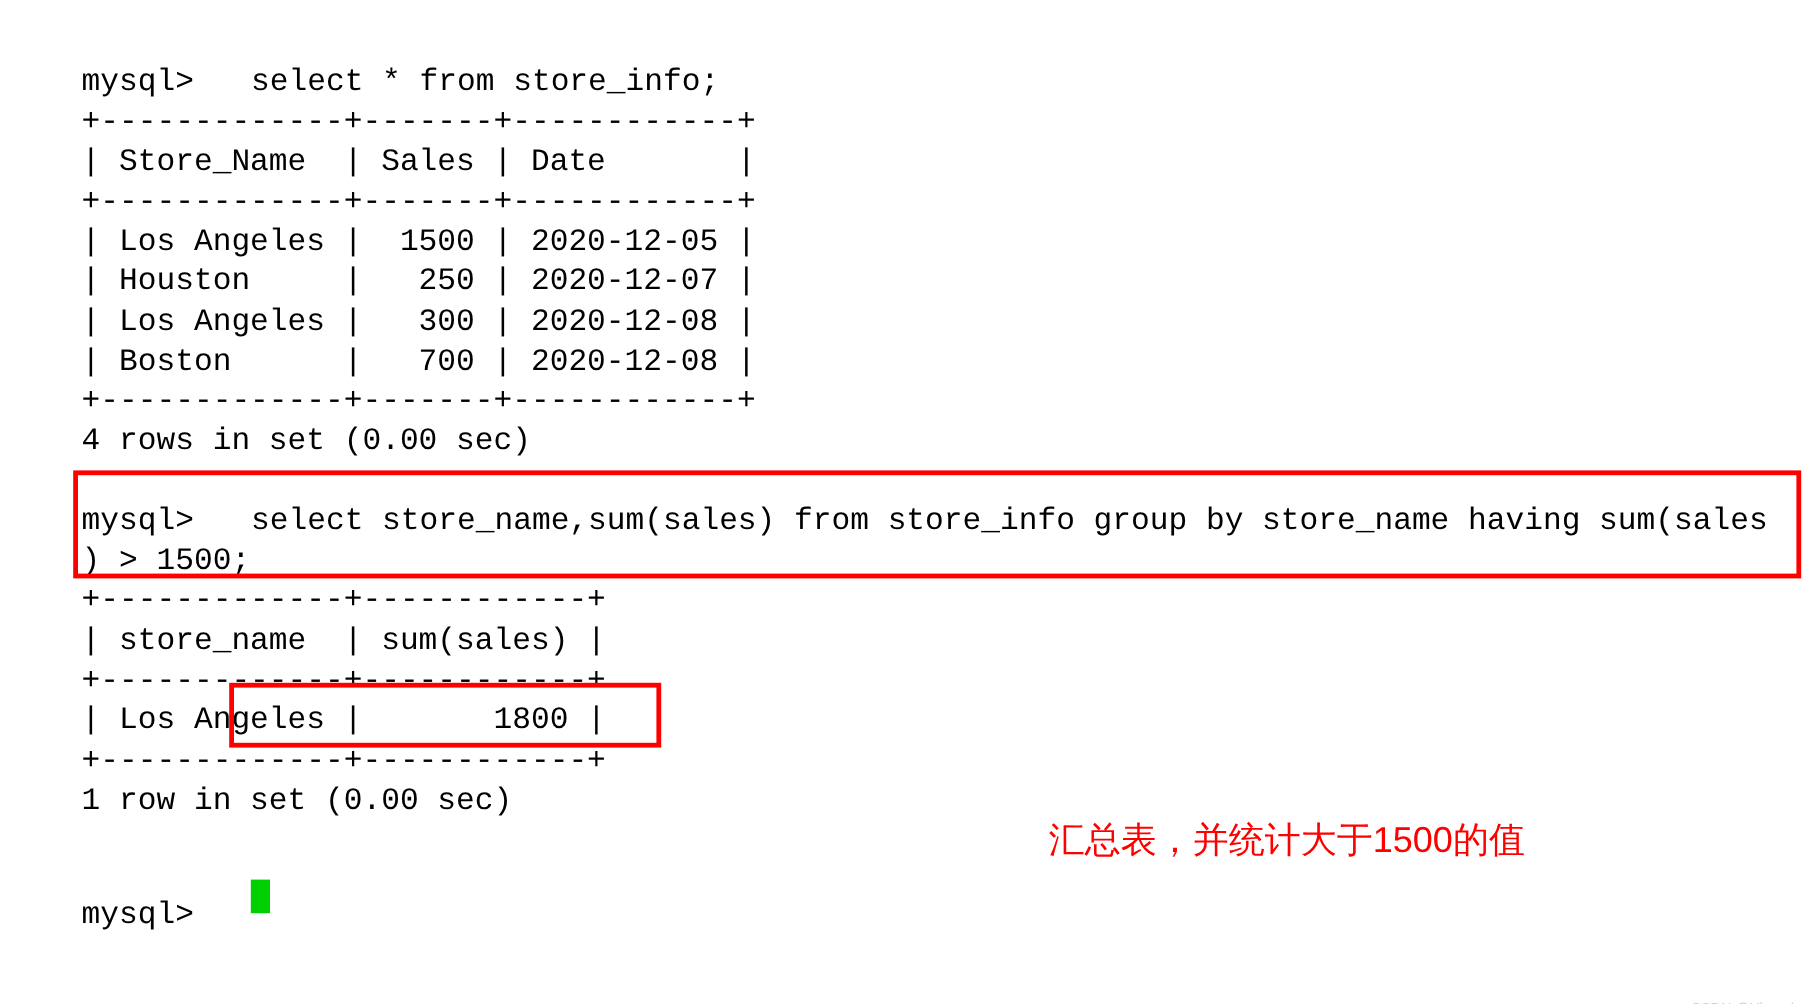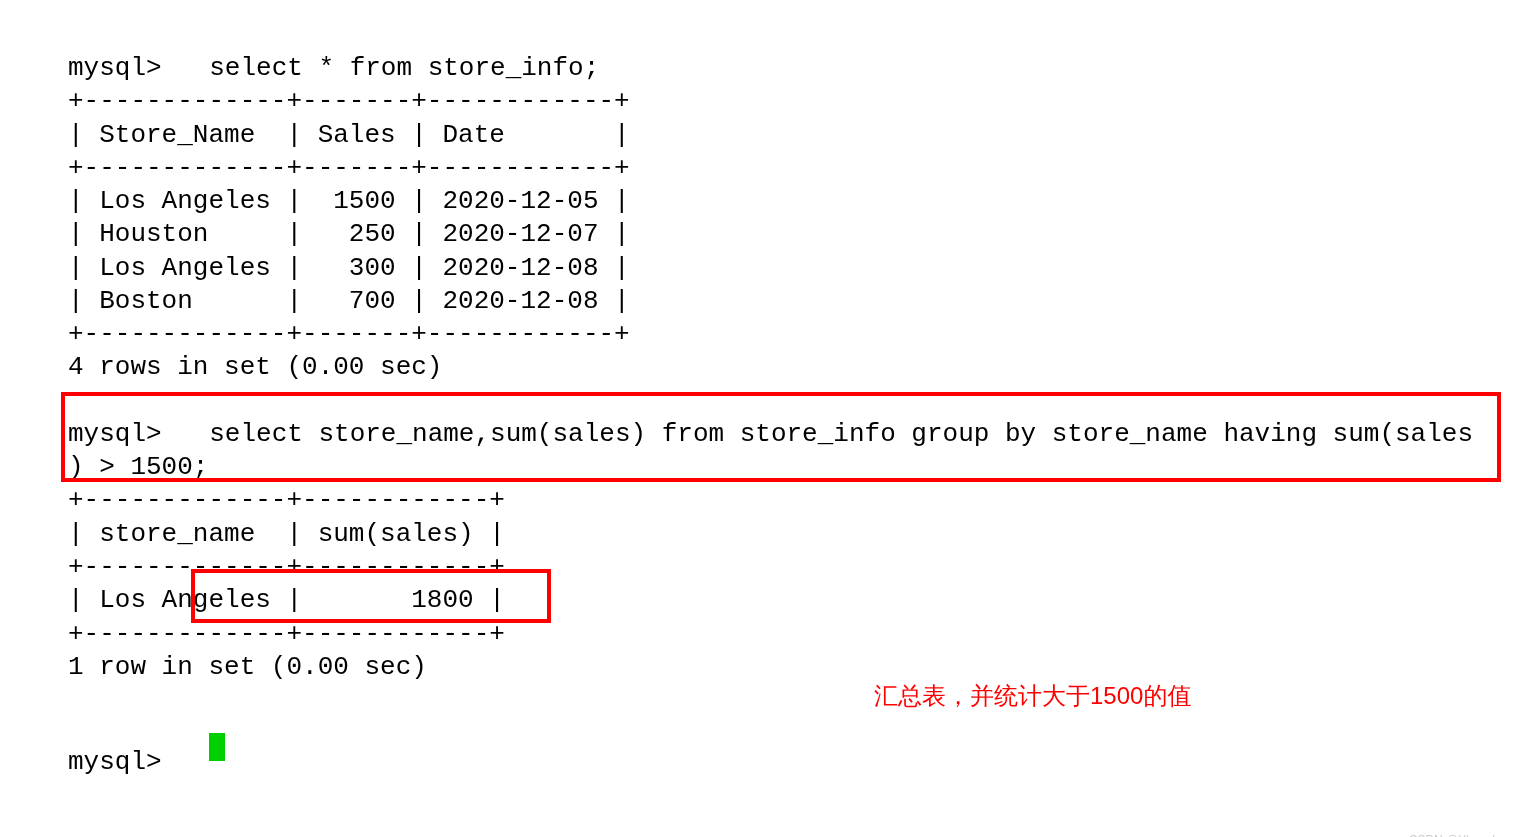--- a/index.html
+++ b/index.html
@@ -46,21 +46,21 @@
       height: 54px;
       border: 4px solid #ff0000;
       pointer-events: none;
     }
     .annotation {
       position: absolute;
       left: 826px;
       top: 632px;
       color: #ff0000;
       font-family: 'Microsoft YaHei', 'SimSun', sans-serif;
-      font-size: 24px;
+      font-size: 30px;
     }
     .watermark {
       position: absolute;
       right: 10px;
       bottom: 6px;
       color: #cccccc;
       font-family: Arial, sans-serif;
       font-size: 12px;
     }
   </style>

